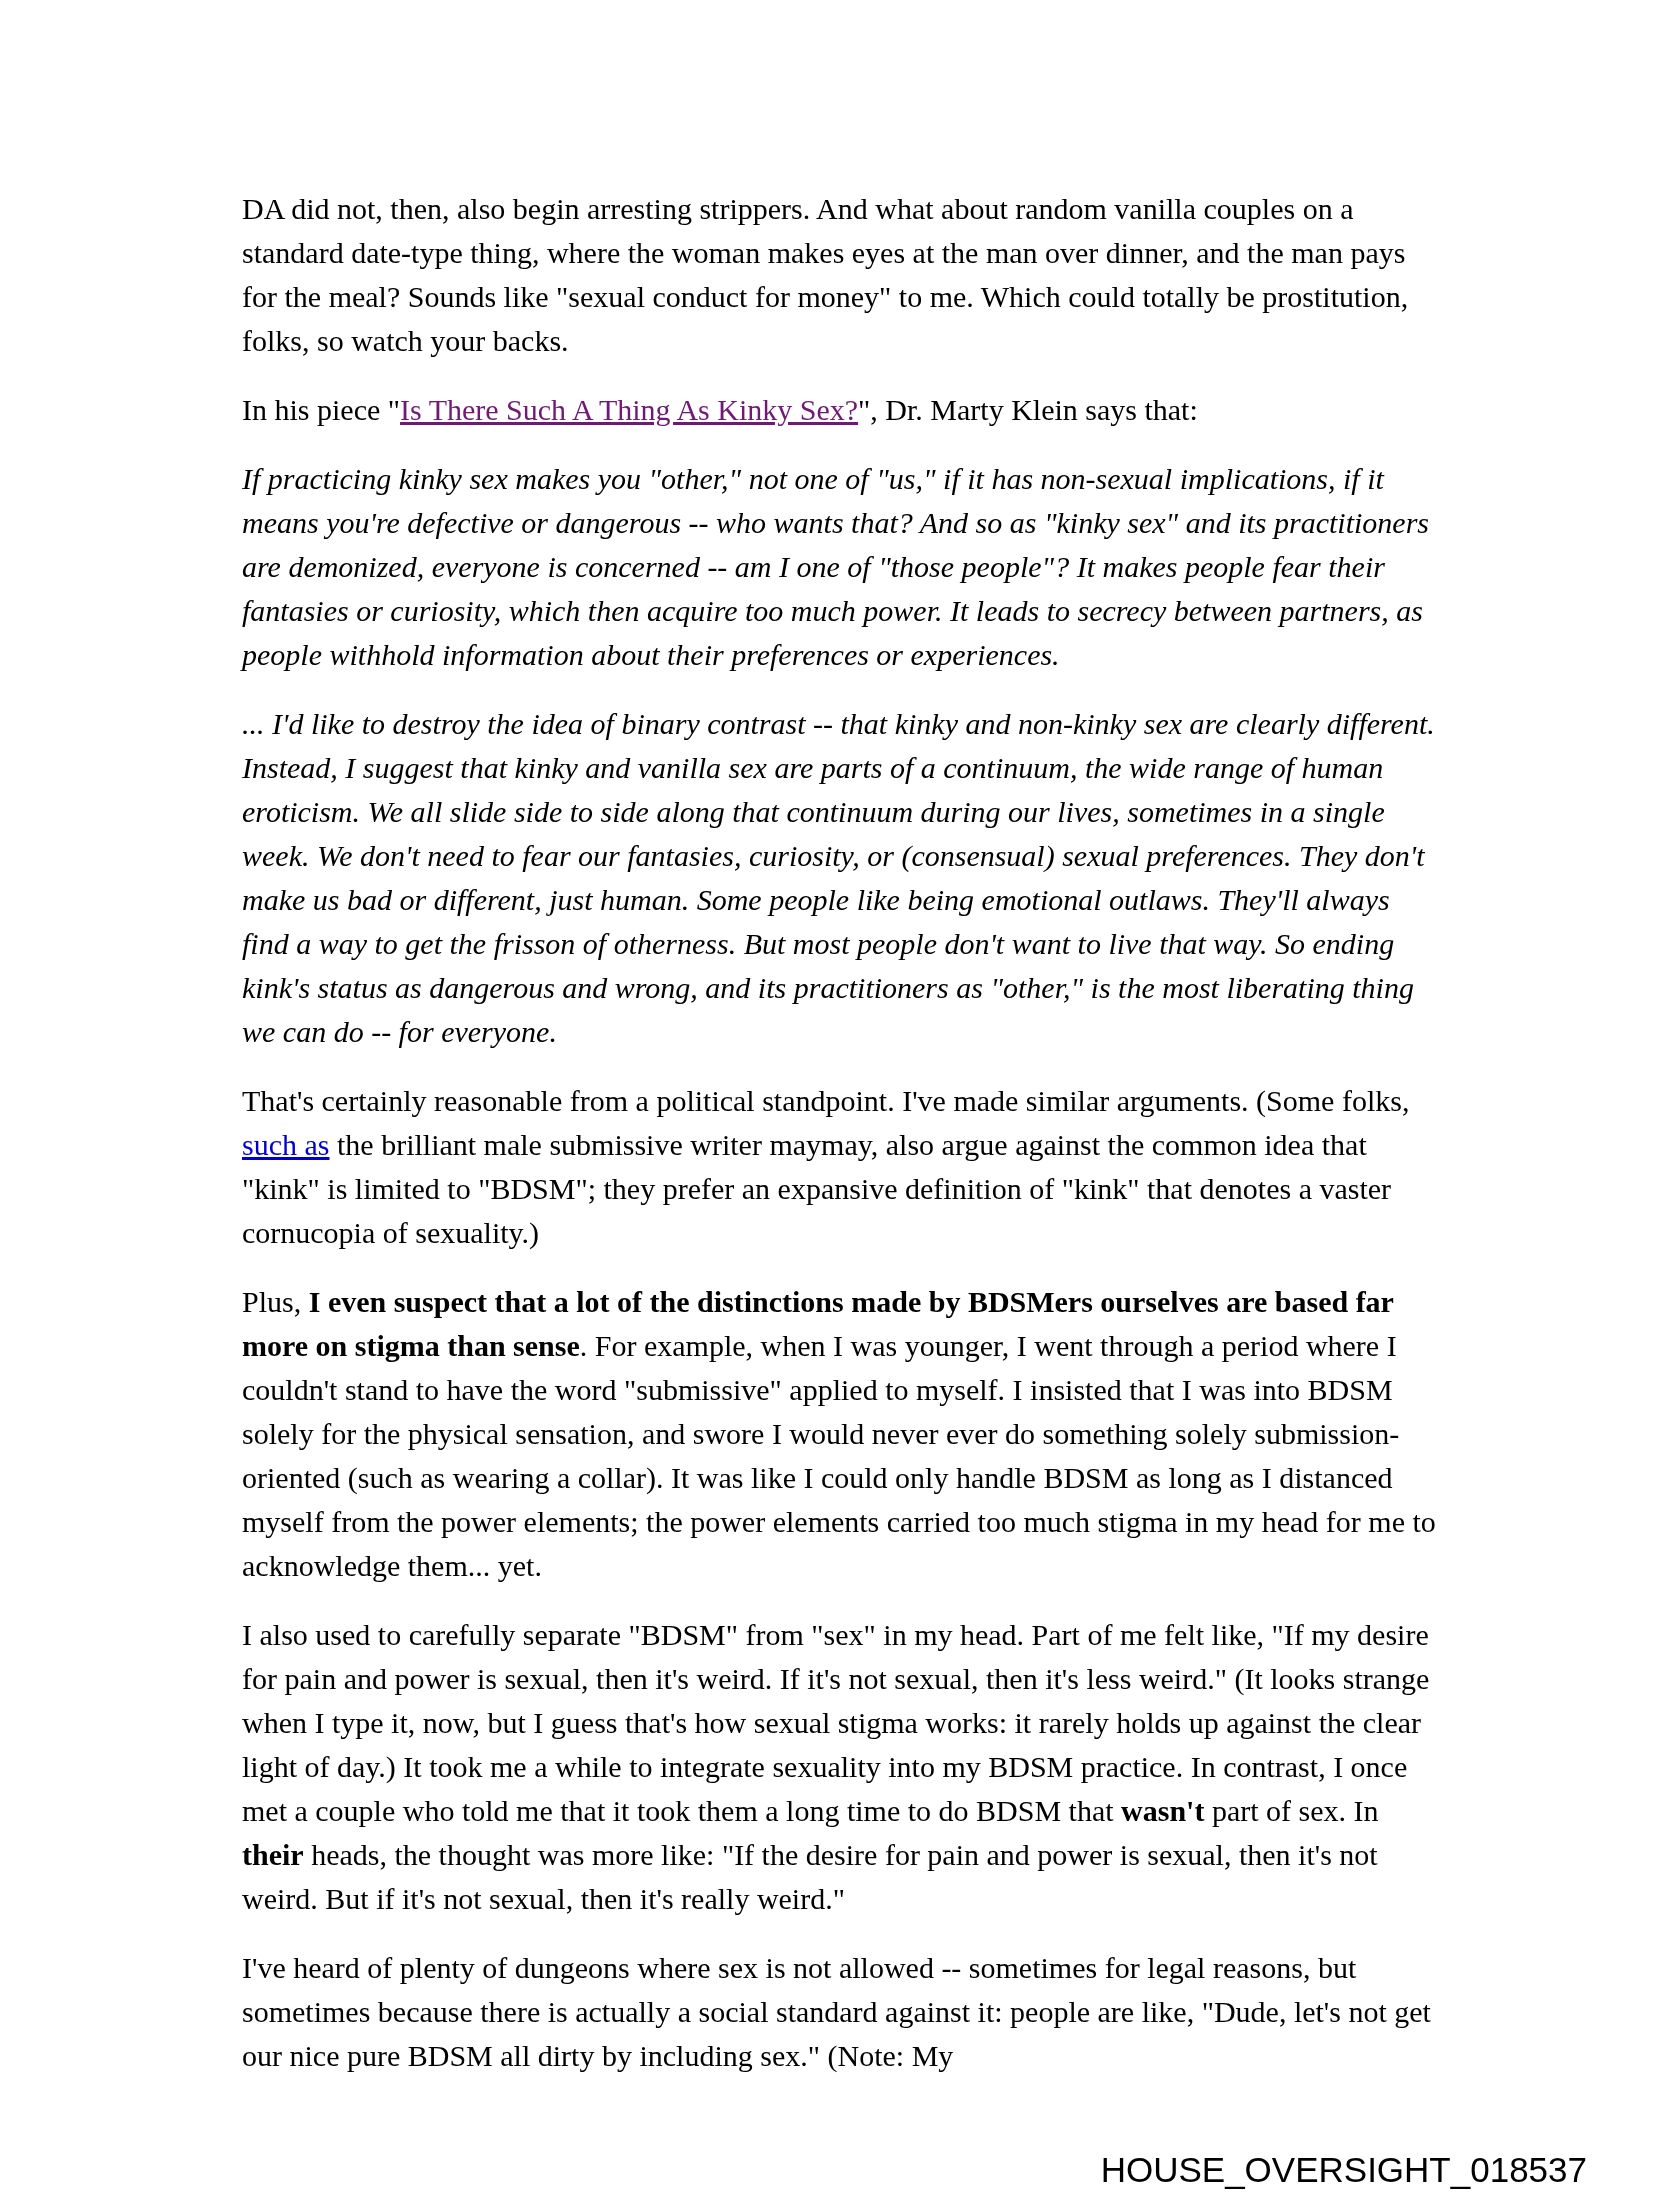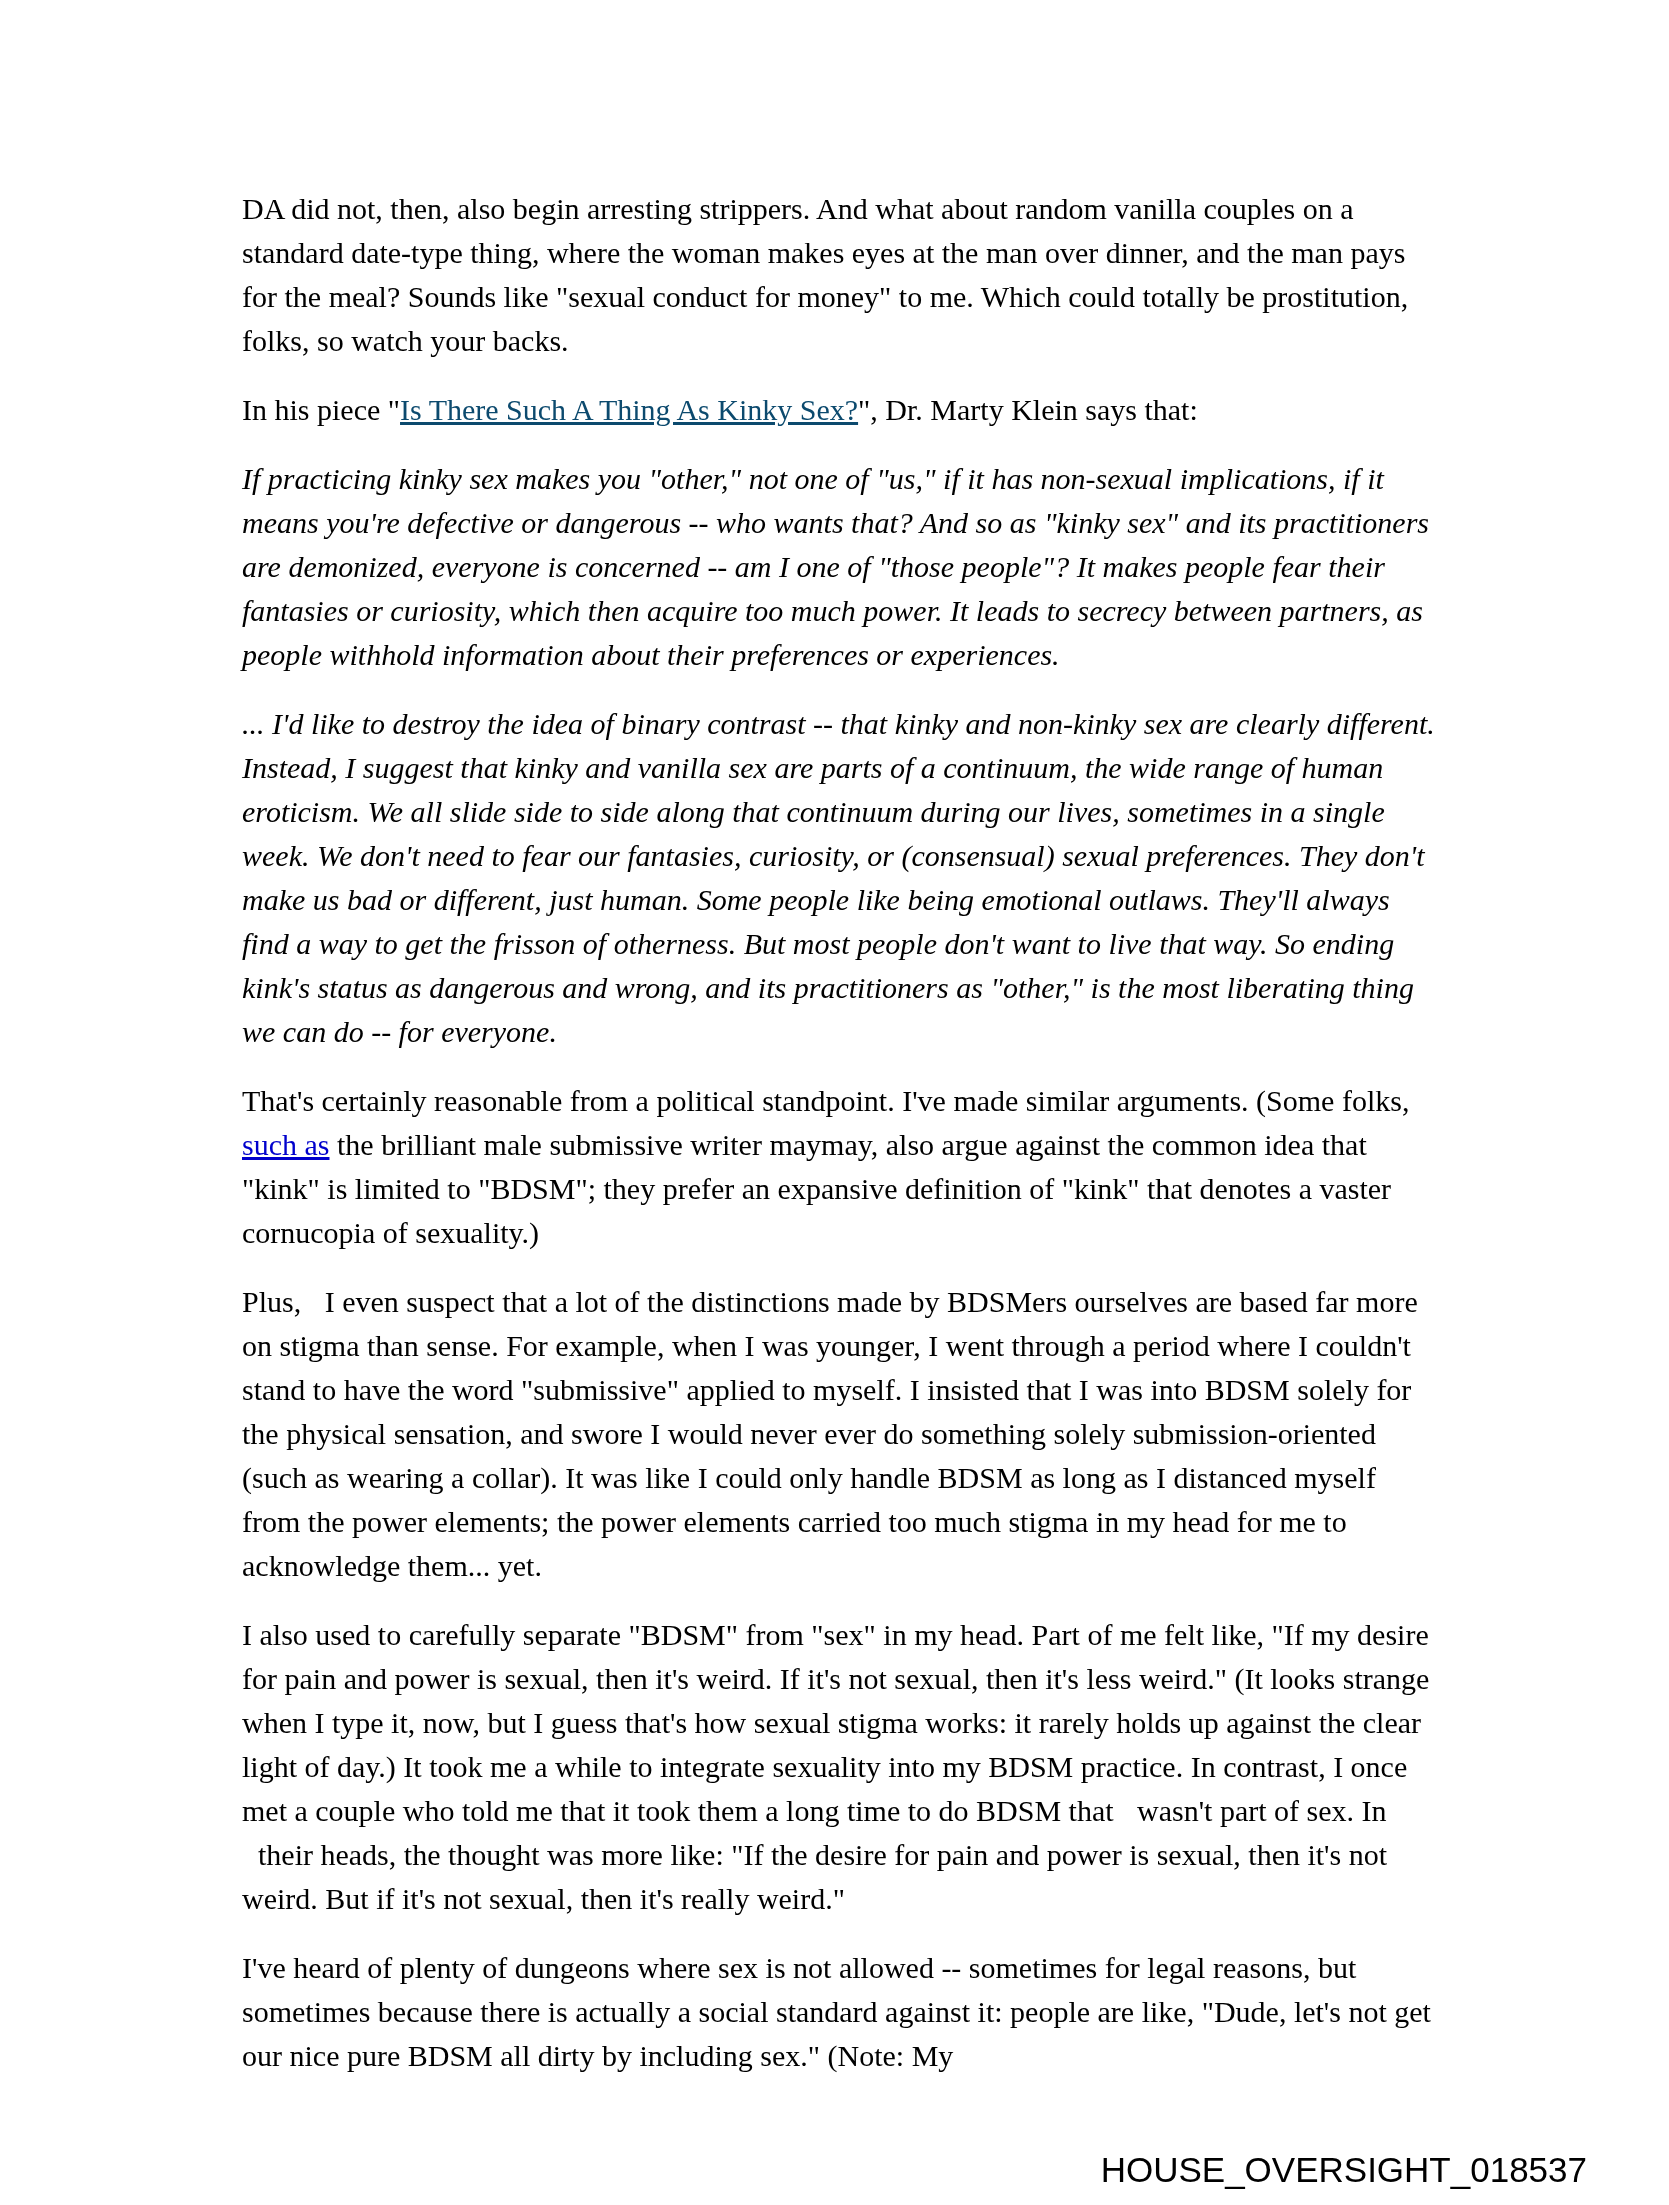--- a/index.html
+++ b/index.html
@@ -17,21 +17,21 @@
     overflow: hidden;
   }
   .content {
     position: absolute;
     left: 242px;
     top: 187px;
     width: 1195px;
   }
   .content p { margin: 0 0 25px 0; }
   .quote { font-style: italic; }
-  strong { font-weight: normal; margin-left: 16px; }
+  strong { font-weight: bold; }
   a.doc-link {
     color: #0000cc;
     text-decoration: underline;
     cursor: pointer;
   }
   .footer {
     position: absolute;
     right: 82px;
     bottom: 13px;
     font-family: "Liberation Sans", sans-serif;
@@ -42,21 +42,21 @@
 </style>
 </head>
 <body>
 
 <div class="page">
 
   <div class="content">
 
     <p>DA did not, then, also begin arresting strippers. And what about random vanilla couples on a standard date-type thing, where the woman makes eyes at the man over dinner, and the man pays for the meal? Sounds like "sexual conduct for money" to me. Which could totally be prostitution, folks, so watch your backs.</p>
 
-    <p><span>In his piece "</span><a href="#" class="doc-link" style="color: #0c4a6e;">Is There Such A Thing As Kinky Sex?</a><span>", Dr. Marty Klein says that:</span></p>
+    <p><span>In his piece "</span><a href="#" class="doc-link" style="color: #701a75;">Is There Such A Thing As Kinky Sex?</a><span>", Dr. Marty Klein says that:</span></p>
 
     <p class="quote">If practicing kinky sex makes you "other," not one of "us," if it has non-sexual implications, if it means you're defective or dangerous -- who wants that? And so as "kinky sex" and its practitioners are demonized, everyone is concerned -- am I one of "those people"? It makes people fear their fantasies or curiosity, which then acquire too much power. It leads to secrecy between partners, as people withhold information about their preferences or experiences.</p>
 
     <p class="quote">... I'd like to destroy the idea of binary contrast -- that kinky and non-kinky sex are clearly different. Instead, I suggest that kinky and vanilla sex are parts of a continuum, the wide range of human eroticism. We all slide side to side along that continuum during our lives, sometimes in a single week. We don't need to fear our fantasies, curiosity, or (consensual) sexual preferences. They don't make us bad or different, just human. Some people like being emotional outlaws. They'll always find a way to get the frisson of otherness. But most people don't want to live that way. So ending kink's status as dangerous and wrong, and its practitioners as "other," is the most liberating thing we can do -- for everyone.</p>
 
     <p><span>That's certainly reasonable from a political standpoint. I've made similar arguments. (Some folks, </span><a href="#" class="doc-link" style="color: rgb(0, 0, 204);">such as</a><span> the brilliant male submissive writer maymay, also argue against the common idea that "kink" is limited to "BDSM"; they prefer an expansive definition of "kink" that denotes a vaster cornucopia of sexuality.)</span></p>
 
     <p><span>Plus, </span><strong>I even suspect that a lot of the distinctions made by BDSMers ourselves are based far more on stigma than sense</strong><span>. For example, when I was younger, I went through a period where I couldn't stand to have the word "submissive" applied to myself. I insisted that I was into BDSM solely for the physical sensation, and swore I would never ever do something solely submission-oriented (such as wearing a collar). It was like I could only handle BDSM as long as I distanced myself from the power elements; the power elements carried too much stigma in my head for me to acknowledge them... yet.</span></p>
 
     <p><span>I also used to carefully separate "BDSM" from "sex" in my head. Part of me felt like, "If my desire for pain and power is sexual, then it's weird. If it's not sexual, then it's less weird." (It looks strange when I type it, now, but I guess that's how sexual stigma works: it rarely holds up against the clear light of day.) It took me a while to integrate sexuality into my BDSM practice. In contrast, I once met a couple who told me that it took them a long time to do BDSM that </span><strong>wasn't</strong><span> part of sex. In </span><strong>their</strong><span> heads, the thought was more like: "If the desire for pain and power is sexual, then it's not weird. But if it's not sexual, then it's really weird."</span></p>

